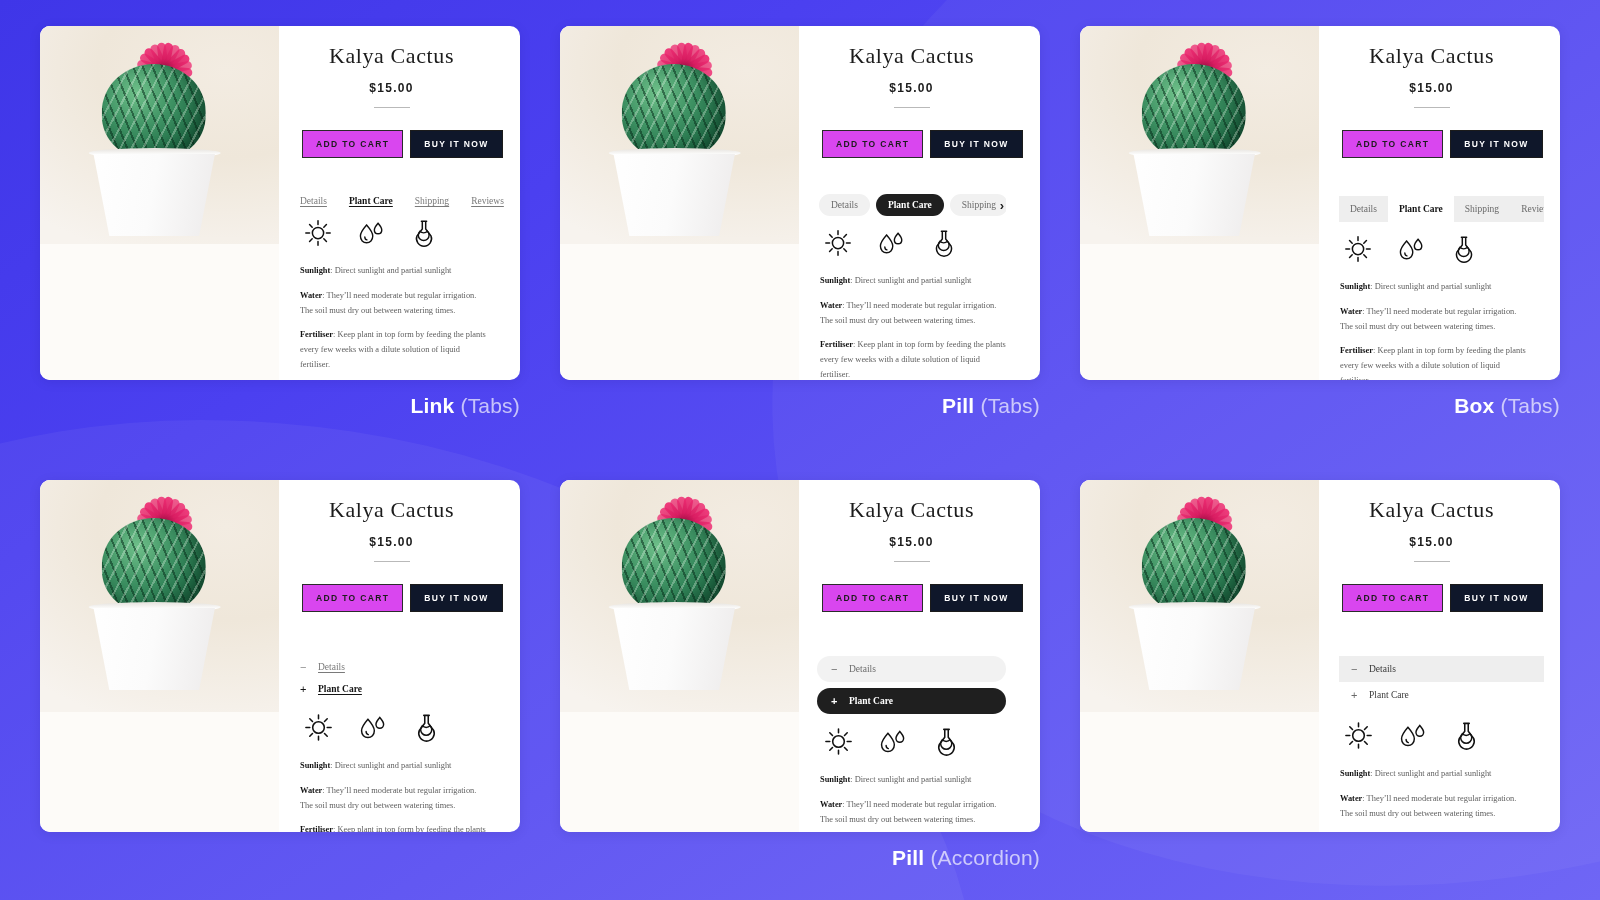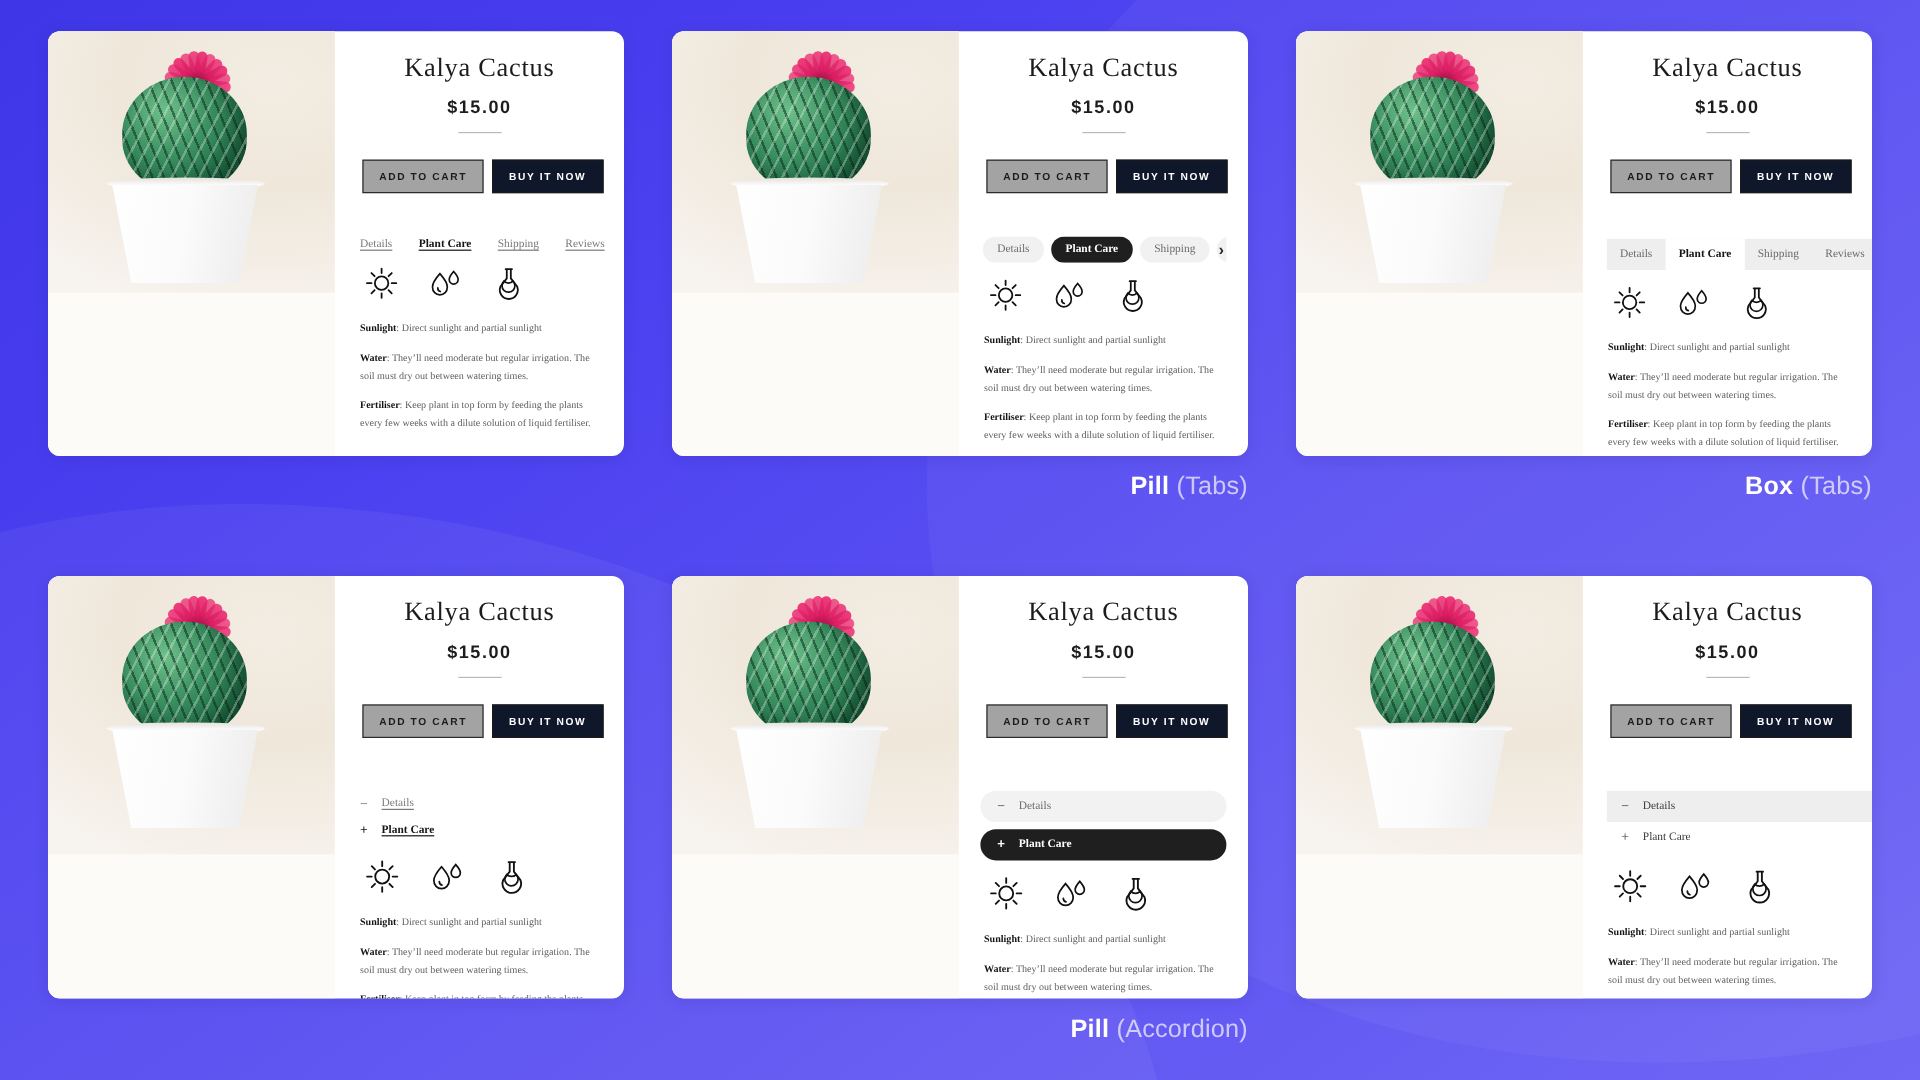--- a/index.html
+++ b/index.html
@@ -148,38 +148,38 @@
     width: 30px;
     height: 9px;
     border-radius: 5px;
     background: linear-gradient(90deg, #8d0b3e 0%, #d81b60 45%, #ef2a72 100%);
     transform-origin: 2px 50%;
   }
 
   
   .info {
     flex: 1;
-    padding: 18px 18px 0 18px;
+    padding: 18px 34px 0 18px;
     min-width: 0;
     position: relative;
   }
 
   .title {
     font-family: "Liberation Serif", serif;
     font-size: 22px;
     font-weight: 400;
     letter-spacing: 0.6px;
     text-align: center;
     color: #1c1c1c;
     line-height: 1.1;
   }
   .price {
     font-family: "Liberation Sans", sans-serif;
     text-align: center;
-    font-size: 15px;
+    font-size: 12px;
     font-weight: 700;
     letter-spacing: 1.3px;
     color: #1c1c1c;
     margin-top: 13px;
   }
   .rule {
     width: 36px;
     height: 1px;
     background: #b9b9b9;
     margin: 12px auto 0 auto;
@@ -193,21 +193,21 @@
   }
   .btn {
     font-size: 8.5px;
     letter-spacing: 1.35px;
     font-weight: 700;
     padding: 8px 13px;
     white-space: nowrap;
     cursor: pointer;
   }
   .btn-outline {
-    background: #a3a3a3;
+    background: #d946ef;
     border: 1px solid #2b2b2b;
     color: #1c1c1c;
   }
   .btn-dark {
     background: #0f172a;
     border: 1px solid #1b1b1b;
     color: #ffffff;
   }
 
   
@@ -455,20 +455,24 @@
             </span>
           </div>
 
           <div class="care">
             <p><b>Sunlight</b><span>: </span><span>Direct sunlight and partial sunlight</span></p>
             <p><b>Water</b><span>: </span><span>They’ll need moderate but regular irrigation. The soil must dry out between watering times.</span></p>
             <p><b>Fertiliser</b><span>: </span><span>Keep plant in top form by feeding the plants every few weeks with a dilute solution of liquid fertiliser.</span></p>
           </div>
         </div>
       </div>
+      <div class="caption">
+        <b>Link</b>
+        <span>(Tabs)</span>
+      </div>
     </div>
 
     <div class="cell">
       <div class="card card-tabs">
         <div class="media">
           <div class="photo">
             <div class="flower">
                 <span style="transform: rotate(-165deg); opacity: 0.75;"></span>
                 <span style="transform: rotate(-148deg); opacity: 0.83;"></span>
                 <span style="transform: rotate(-131deg); opacity: 0.91;"></span>

